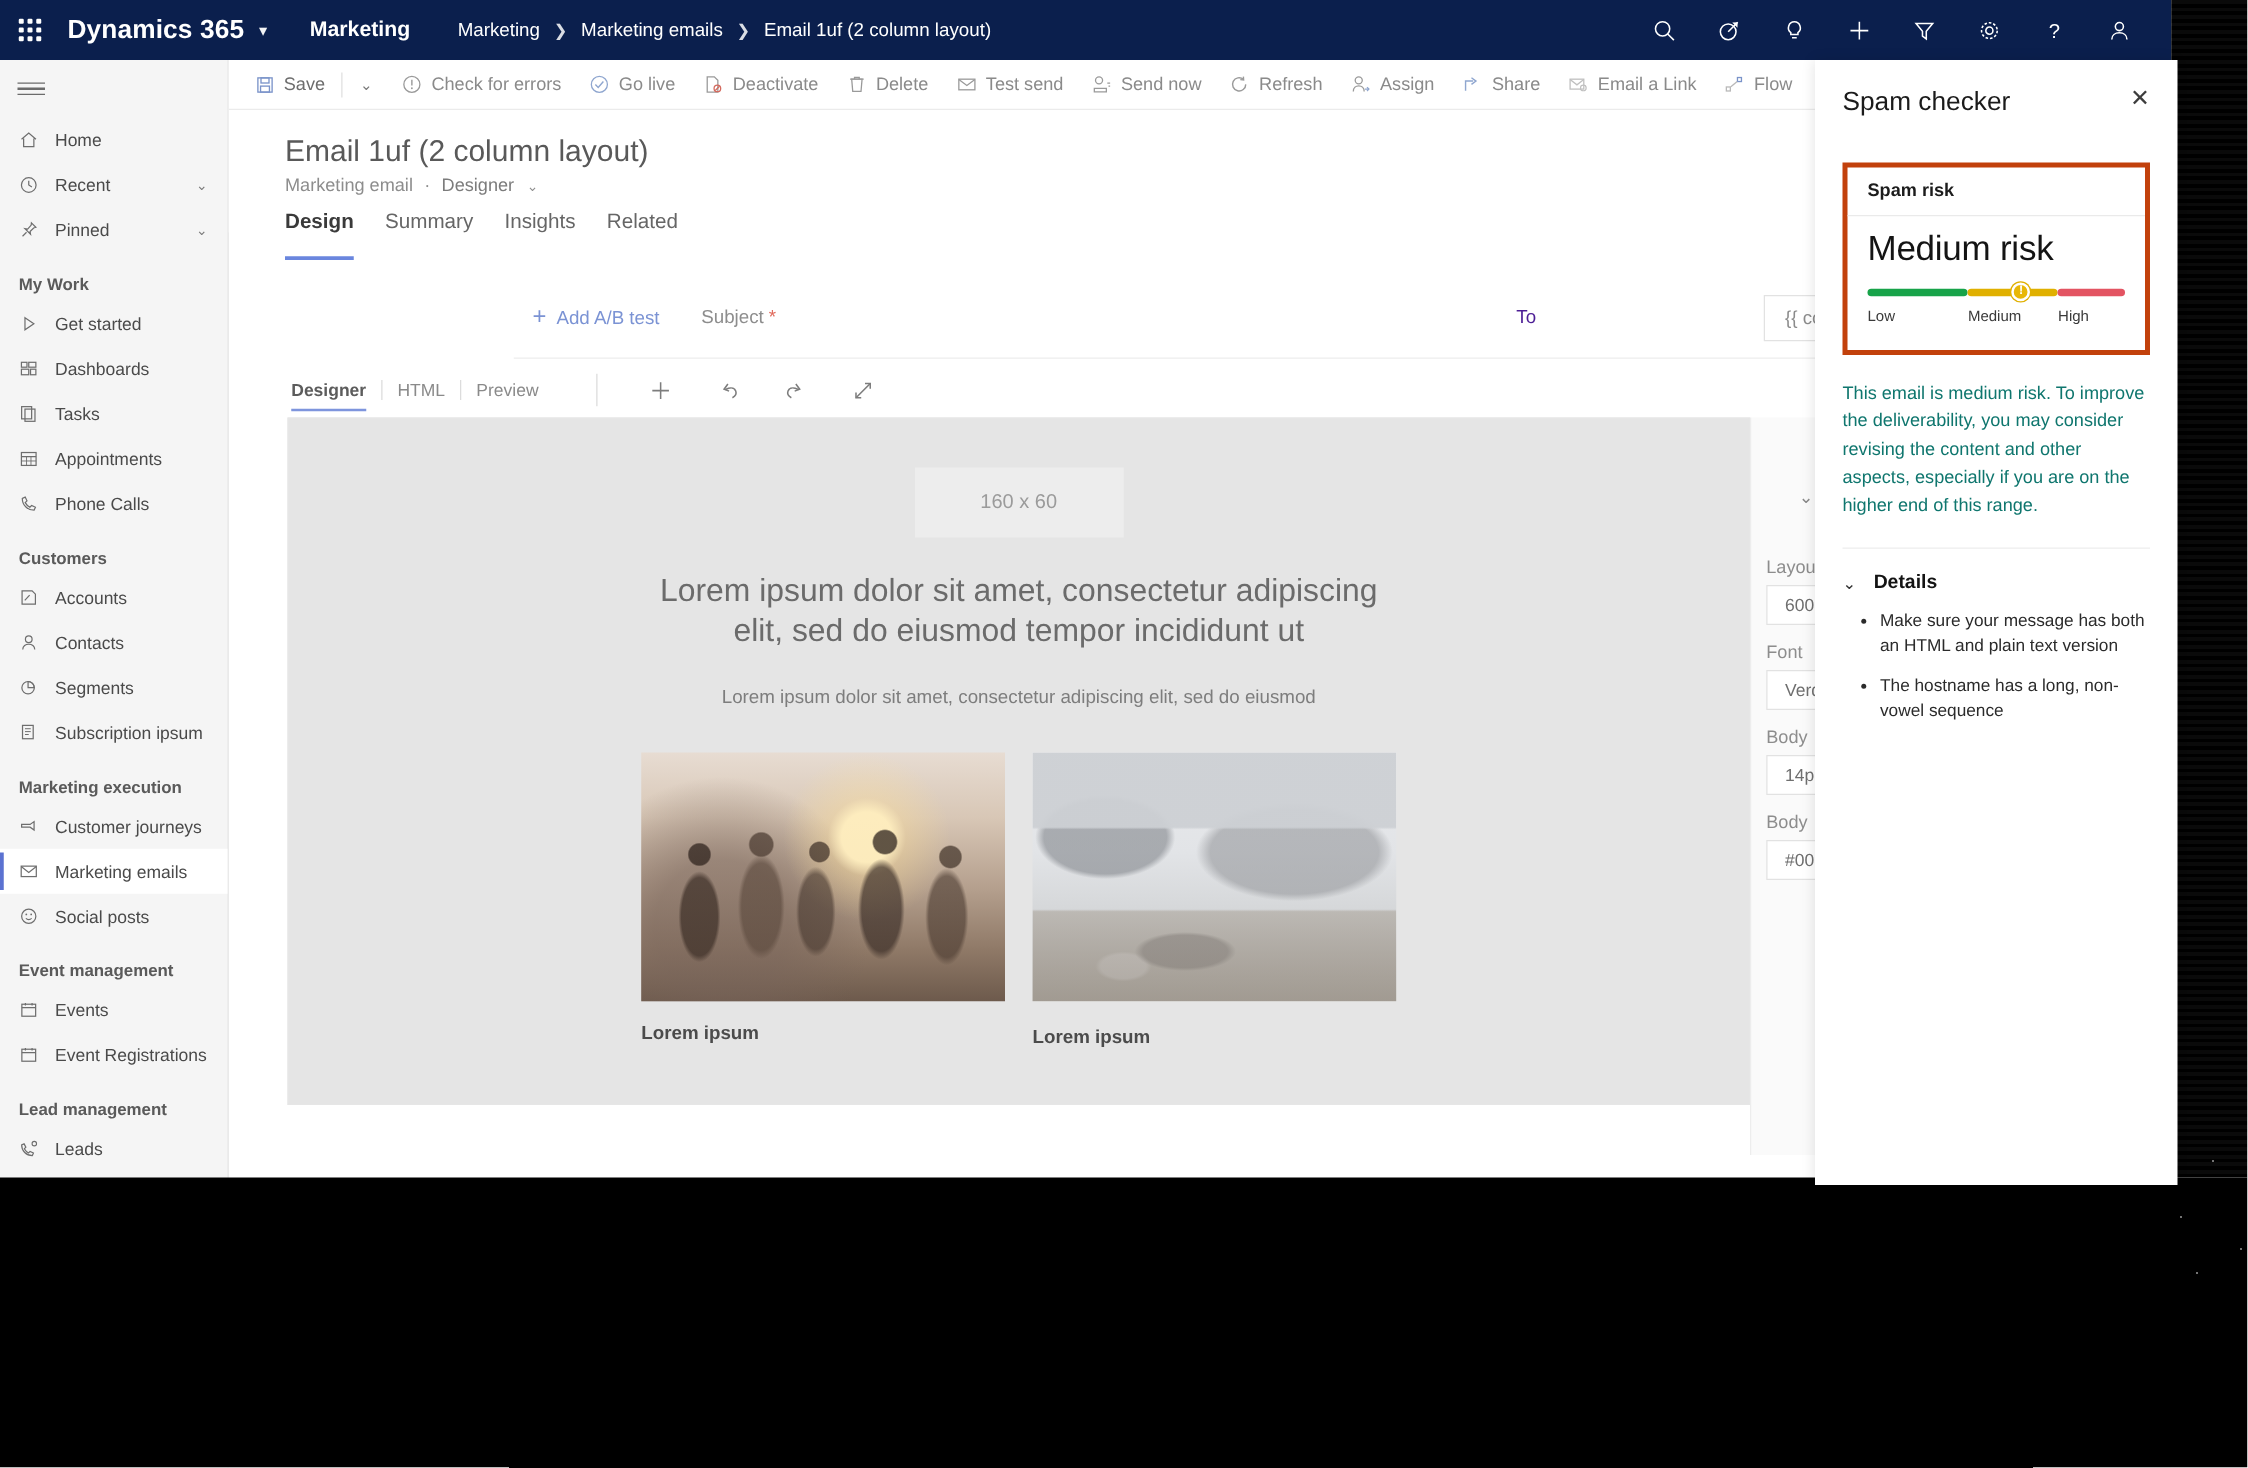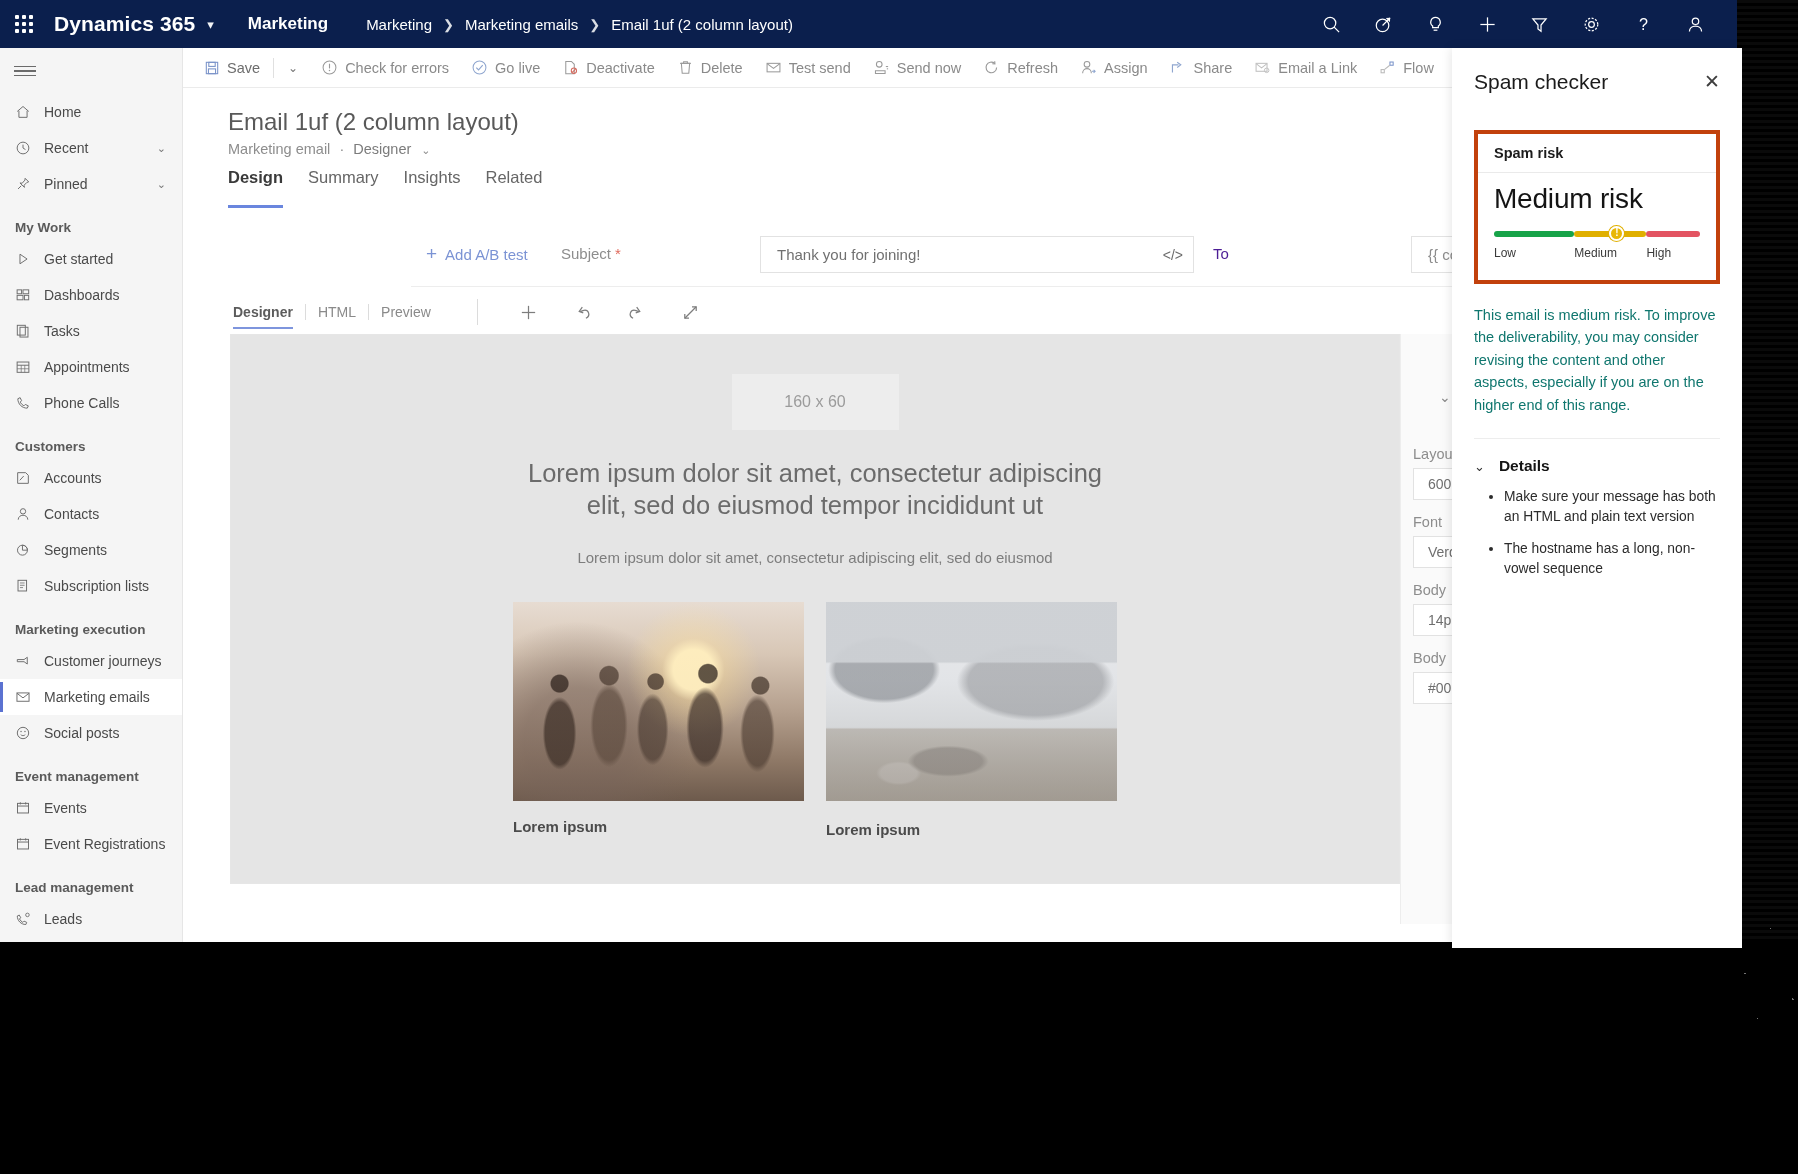--- a/index.html
+++ b/index.html
@@ -211,21 +211,21 @@
   }
   .sb-icon { width:30px; display:flex; align-items:center; color:#6d6d6d; }
   .sb-text { margin-left:32px; font-size:15px; color:#3f3f3f; }
 
   
   .spam {
     position:absolute; left:1452px; top:48px; width:290px; height:900px;
     background:#fff; box-shadow:-1px 0 10px rgba(0,0,0,.10); z-index:40;
     padding:0 22px;
   }
-  .spam-head { display:flex; align-items:center; padding-top:22px; }
+  .spam-head { display:flex; align-items:flex-start; padding-top:22px; }
   .spam-title { font-size:21px; color:#1b1b1b; }
   .spam-close { margin-left:auto; color:#3d3d3d; font-size:19px; cursor:pointer; line-height:20px; }
   .risk-card { margin-top:36px; border:4px solid #c2410c; }
   .risk-card-head { padding:11px 16px; font-size:14.5px; font-weight:600; color:#1c1c1c; border-bottom:1px solid #eaeaea; }
   .risk-body { padding:10px 16px 18px; }
   .risk-value { font-size:28px; color:#141414; font-weight:400; letter-spacing:-.2px; }
   .meter { margin-top:14px; position:relative; height:9px; }
   .meter .seg { position:absolute; top:2px; height:6px; border-radius:3px; }
   .meter .lo { left:0; width:39%; background:#17a349; }
   .meter .me { left:39%; width:35%; background:#e0b000; }
@@ -472,21 +472,21 @@
     </div>
     <div class="nav-item">
       <span class="nico">
           <svg width="16" height="16" viewBox="0 0 18 18">
             <rect x="3.4" y="2.6" width="9.6" height="12" fill="none" stroke="#6e6e6e" stroke-width="1.1"></rect>
             <line x1="5.6" y1="5.6" x2="10.8" y2="5.6" stroke="#6e6e6e" stroke-width=".9"></line>
             <line x1="5.6" y1="8.2" x2="10.8" y2="8.2" stroke="#6e6e6e" stroke-width=".9"></line>
             <line x1="5.6" y1="10.8" x2="9" y2="10.8" stroke="#6e6e6e" stroke-width=".9"></line>
           </svg>
         </span>
-      <span class="nlabel">Subscription lists</span>
+      <span class="nlabel">Subscription ipsum</span>
     </div>
 
     <div class="nav-group">Marketing execution</div>
     <div class="nav-item">
       <span class="nico">
           <svg width="16" height="16" viewBox="0 0 18 18">
             <path d="M2.6 7.4h7.6l3.6-2.6v7.6l-3.6-2.6H2.6z" fill="none" stroke="#6e6e6e" stroke-width="1.1"></path>
           </svg>
         </span>
       <span class="nlabel">Customer journeys</span>
@@ -709,24 +709,20 @@
     <div class="tab">Related</div>
   </div>
 
   <div class="subjrow">
     <div class="abtest">
       <span class="plus">+</span>
       <span>Add A/B test</span>
     </div>
     <div class="lbl-subject">
       <span>Subject</span><span class="req">*</span>
-    </div>
-    <div class="fld-subject">
-      <span class="val">Thank you for joining!</span>
-      <span class="code">&lt;/&gt;</span>
     </div>
     <div class="lbl-to">To</div>
     <div class="fld-to">
       <span class="val">{{ contact.emailaddress1 }}</span>
     </div>
     <div class="subjrow-rule"></div>
   </div>
 
   <div class="dtoolbar">
     <div class="dt-tab active">Designer</div>

